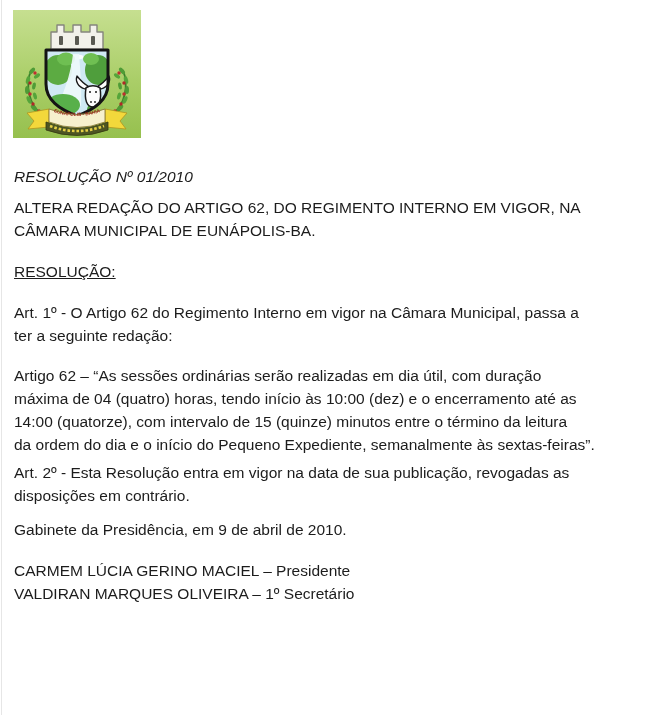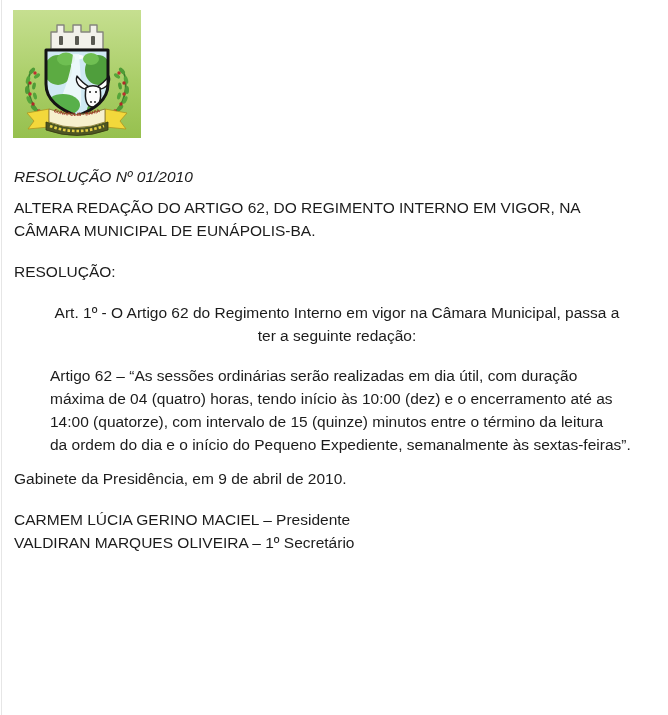--- a/index.html
+++ b/index.html
@@ -28,23 +28,23 @@
     left: 14px; top: 138px;
     width: 646px;
     color: #1c1c1c;
     font-size: 15.5px;
     line-height: 23px;
   }
   .para { white-space: pre-line; }
   .para.title    { margin-top: 27px; font-style: italic; }
   .para.subject  { margin-top: 8px; }
   .para.preamble { margin-top: 22px; }
-  .para.heading  { margin-top: 18px; }
-  .para.art1     { margin-top: 18px; text-align: center; }
-  .para.artigo62 { margin-top: 17px; margin-left: 36px; }
+  .para.heading  { margin-top: 18px; text-decoration: underline; }
+  .para.art1     { margin-top: 18px; }
+  .para.artigo62 { margin-top: 17px; }
   .para.art2     { margin-top: 5px;  }
   .para.gabinete { margin-top: 11px; }
   .sigblock      { margin-top: 18px; }
   .ribbon-text-svg {
     font-family: "Liberation Sans", sans-serif;
     font-weight: bold;
   }
 </style>
 </head>
 <body>
@@ -141,19 +141,21 @@
     <p class="para title">RESOLUÇÃO Nº 01/2010</p>
     <p class="para subject">ALTERA REDAÇÃO DO ARTIGO 62, DO REGIMENTO INTERNO EM VIGOR, NA
 CÂMARA MUNICIPAL DE EUNÁPOLIS-BA.</p>
     <p class="para heading">RESOLUÇÃO:</p>
     <p class="para art1">Art. 1º - O Artigo 62 do Regimento Interno em vigor na Câmara Municipal, passa a
 ter a seguinte redação:</p>
     <p class="para artigo62">Artigo 62 – “As sessões ordinárias serão realizadas em dia útil, com duração
 máxima de 04 (quatro) horas, tendo início às 10:00 (dez) e o encerramento até as
 14:00 (quatorze), com intervalo de 15 (quinze) minutos entre o término da leitura
 da ordem do dia e o início do Pequeno Expediente, semanalmente às sextas-feiras”.</p>
+    <p class="para art2">Art. 2º - Esta Resolução entra em vigor na data de sua publicação, revogadas as
+disposições em contrário.</p>
     <p class="para gabinete">Gabinete da Presidência, em 9 de abril de 2010.</p>
     <div class="sigblock">
       <div class="sig">CARMEM LÚCIA GERINO MACIEL – Presidente</div>
       <div class="sig">VALDIRAN MARQUES OLIVEIRA – 1º Secretário</div>
     </div>
   </div>
 </div>
 
 </body></html>

